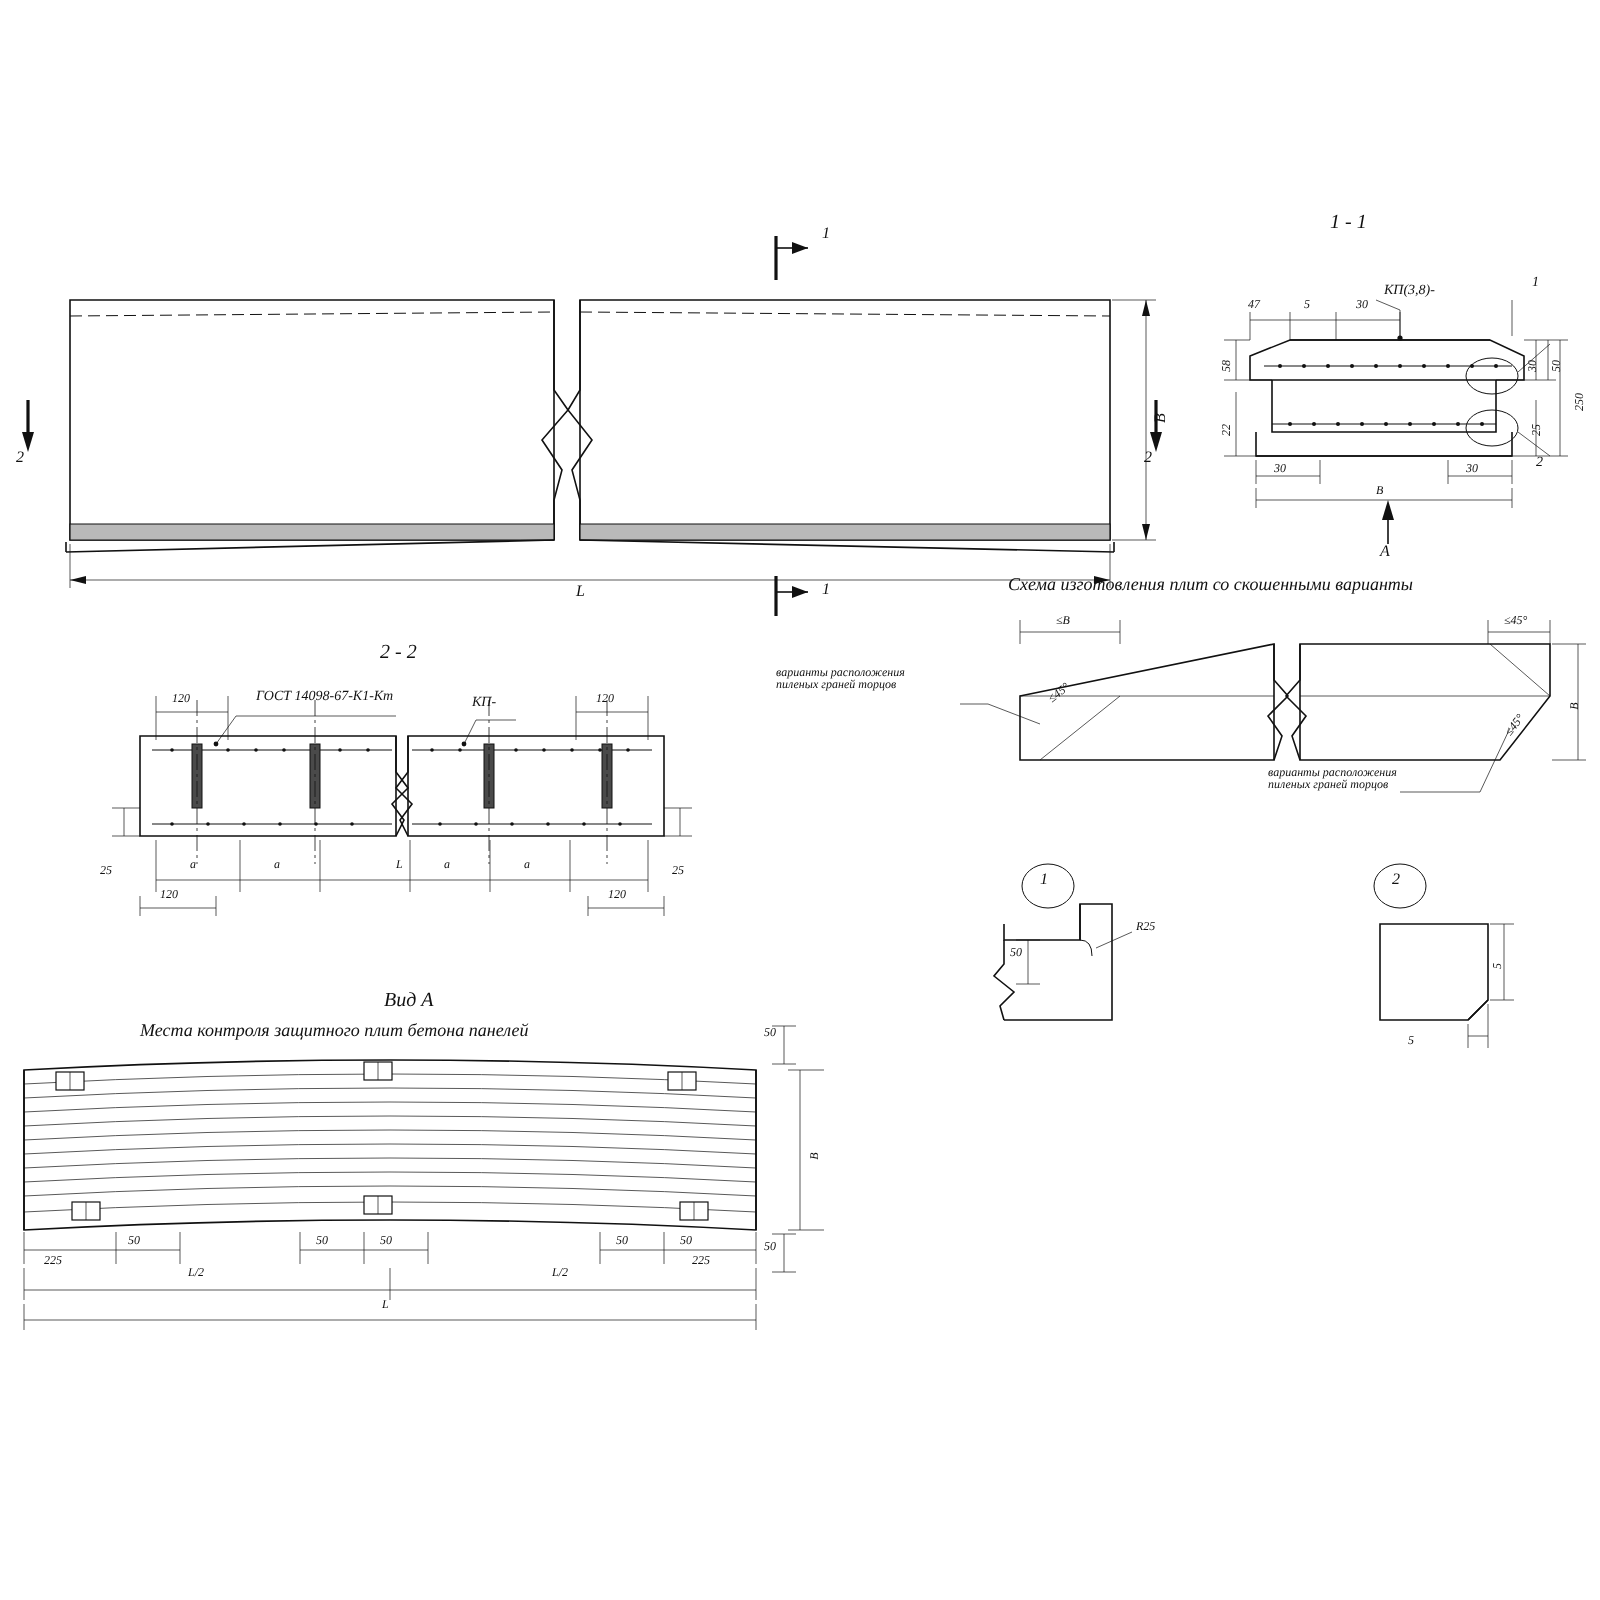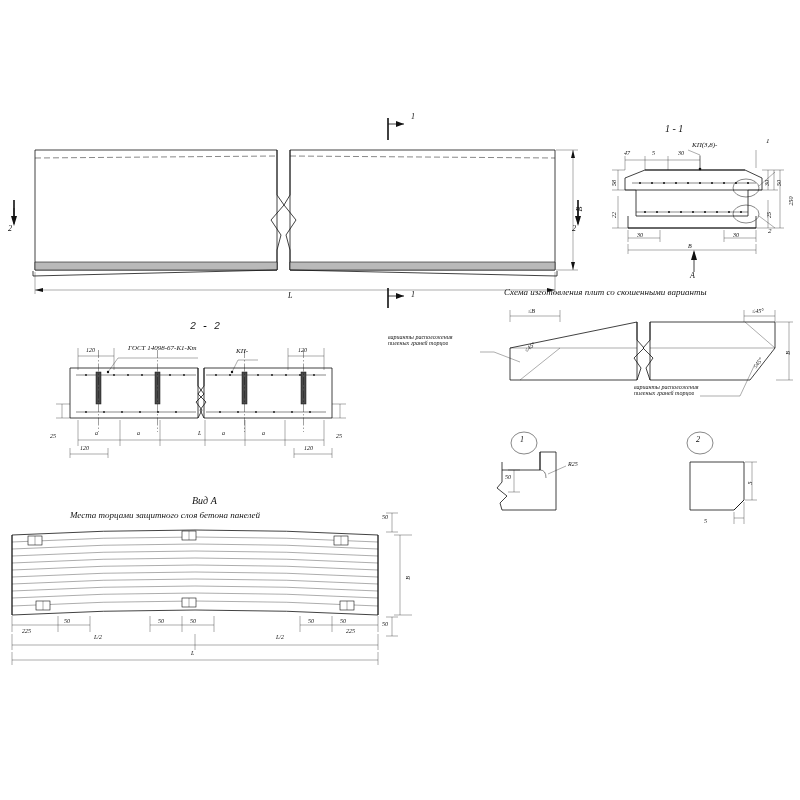--- a/index.html
+++ b/index.html
@@ -379,39 +379,39 @@
     <path class="hair" d="M378,652 L378,665"></path>
   </svg>
 
   <div class="lbl" style="left:411px;top:113px;">1</div>
   <div class="lbl" style="left:411px;top:291px;">1</div>
   <div class="lbl" style="left:8px;top:225px;">2</div>
   <div class="lbl" style="left:572px;top:225px;">2</div>
   <div class="lbl" style="left:288px;top:292px;">L</div>
   <div class="lbl up" style="left:578px;top:205px;">B</div>
 
-  <div class="lbl big" style="left:665px;top:124px;">1 - 1</div>
+  <div class="lbl big" style="left:665px;top:107px;">1 - 1</div>
   <div class="lbl small" style="left:692px;top:142px;">КП(3,8)-</div>
   <div class="lbl small" style="left:766px;top:138px;">1</div>
   <div class="lbl small" style="left:768px;top:228px;">2</div>
   <div class="lbl tiny" style="left:624px;top:150px;">47</div>
   <div class="lbl tiny" style="left:652px;top:150px;">5</div>
   <div class="lbl tiny" style="left:678px;top:150px;">30</div>
   <div class="lbl tiny up" style="left:764px;top:180px;">30</div>
   <div class="lbl tiny up" style="left:776px;top:180px;">50</div>
   <div class="lbl tiny up" style="left:611px;top:180px;">58</div>
   <div class="lbl tiny up" style="left:611px;top:212px;">22</div>
   <div class="lbl tiny up" style="left:766px;top:212px;">25</div>
   <div class="lbl tiny up" style="left:786px;top:198px;">250</div>
   <div class="lbl tiny" style="left:637px;top:232px;">30</div>
   <div class="lbl tiny" style="left:733px;top:232px;">30</div>
   <div class="lbl tiny" style="left:688px;top:243px;">B</div>
   <div class="lbl" style="left:690px;top:272px;">А</div>
 
-  <div class="lbl big" style="left:190px;top:322px;font-family:Liberation Mono, monospace;">2 - 2</div>
+  <div class="lbl big" style="left:190px;top:322px;">2 - 2</div>
   <div class="lbl small" style="left:128px;top:345px;">ГОСТ 14098-67-К1-Кт</div>
   <div class="lbl small" style="left:236px;top:348px;">КП-</div>
   <div class="lbl tiny" style="left:86px;top:347px;">120</div>
   <div class="lbl tiny" style="left:298px;top:347px;">120</div>
   <div class="lbl tiny" style="left:95px;top:430px;">a</div>
   <div class="lbl tiny" style="left:137px;top:430px;">a</div>
   <div class="lbl tiny" style="left:198px;top:430px;">L</div>
   <div class="lbl tiny" style="left:222px;top:430px;">a</div>
   <div class="lbl tiny" style="left:262px;top:430px;">a</div>
   <div class="lbl tiny" style="left:80px;top:445px;">120</div>
@@ -431,21 +431,21 @@
 пиленых граней торцов</div>
 
   <div class="lbl" style="left:520px;top:436px;">1</div>
   <div class="lbl tiny" style="left:505px;top:474px;">50</div>
   <div class="lbl tiny" style="left:568px;top:461px;">R25</div>
   <div class="lbl" style="left:696px;top:436px;">2</div>
   <div class="lbl tiny up" style="left:748px;top:480px;">5</div>
   <div class="lbl tiny" style="left:704px;top:518px;">5</div>
 
   <div class="lbl big" style="left:192px;top:496px;">Вид А</div>
-  <div class="lbl" style="left:70px;top:511px;font-size:9px;">Места торцами защитного слоя бетона панелей</div>
+  <div class="lbl" style="left:70px;top:511px;font-size:9px;">Места контроля защитного плит бетона панелей</div>
   <div class="lbl tiny" style="left:382px;top:514px;">50</div>
   <div class="lbl tiny up" style="left:406px;top:575px;">B</div>
   <div class="lbl tiny" style="left:382px;top:621px;">50</div>
   <div class="lbl tiny" style="left:22px;top:628px;">225</div>
   <div class="lbl tiny" style="left:64px;top:618px;">50</div>
   <div class="lbl tiny" style="left:158px;top:618px;">50</div>
   <div class="lbl tiny" style="left:190px;top:618px;">50</div>
   <div class="lbl tiny" style="left:308px;top:618px;">50</div>
   <div class="lbl tiny" style="left:340px;top:618px;">50</div>
   <div class="lbl tiny" style="left:346px;top:628px;">225</div>

